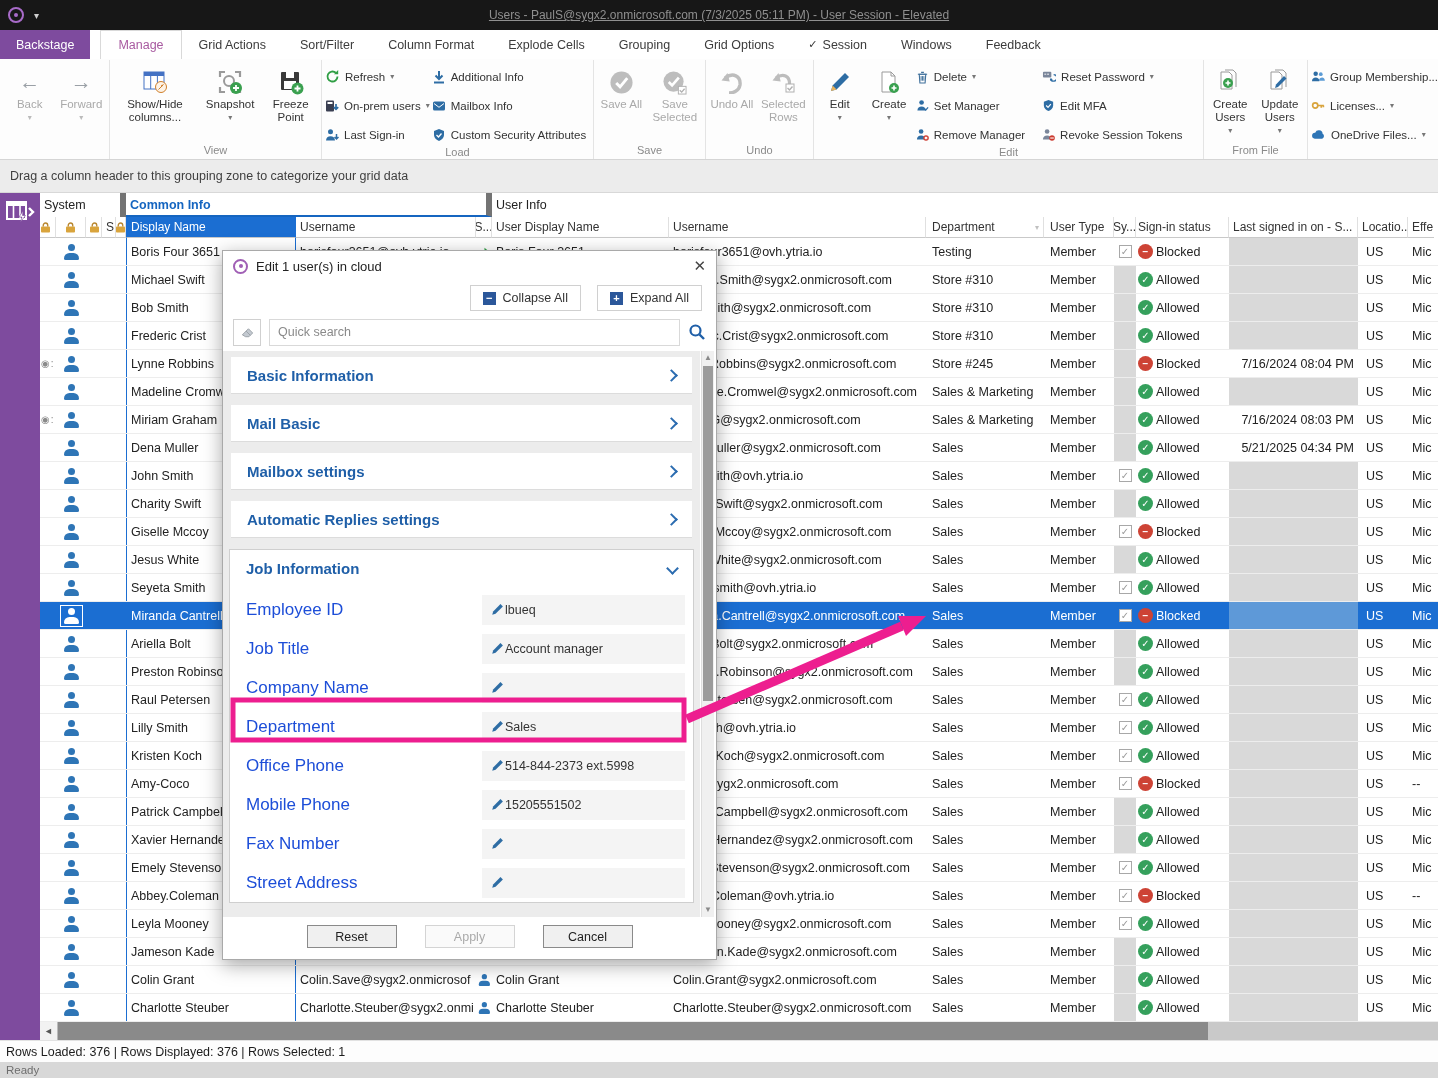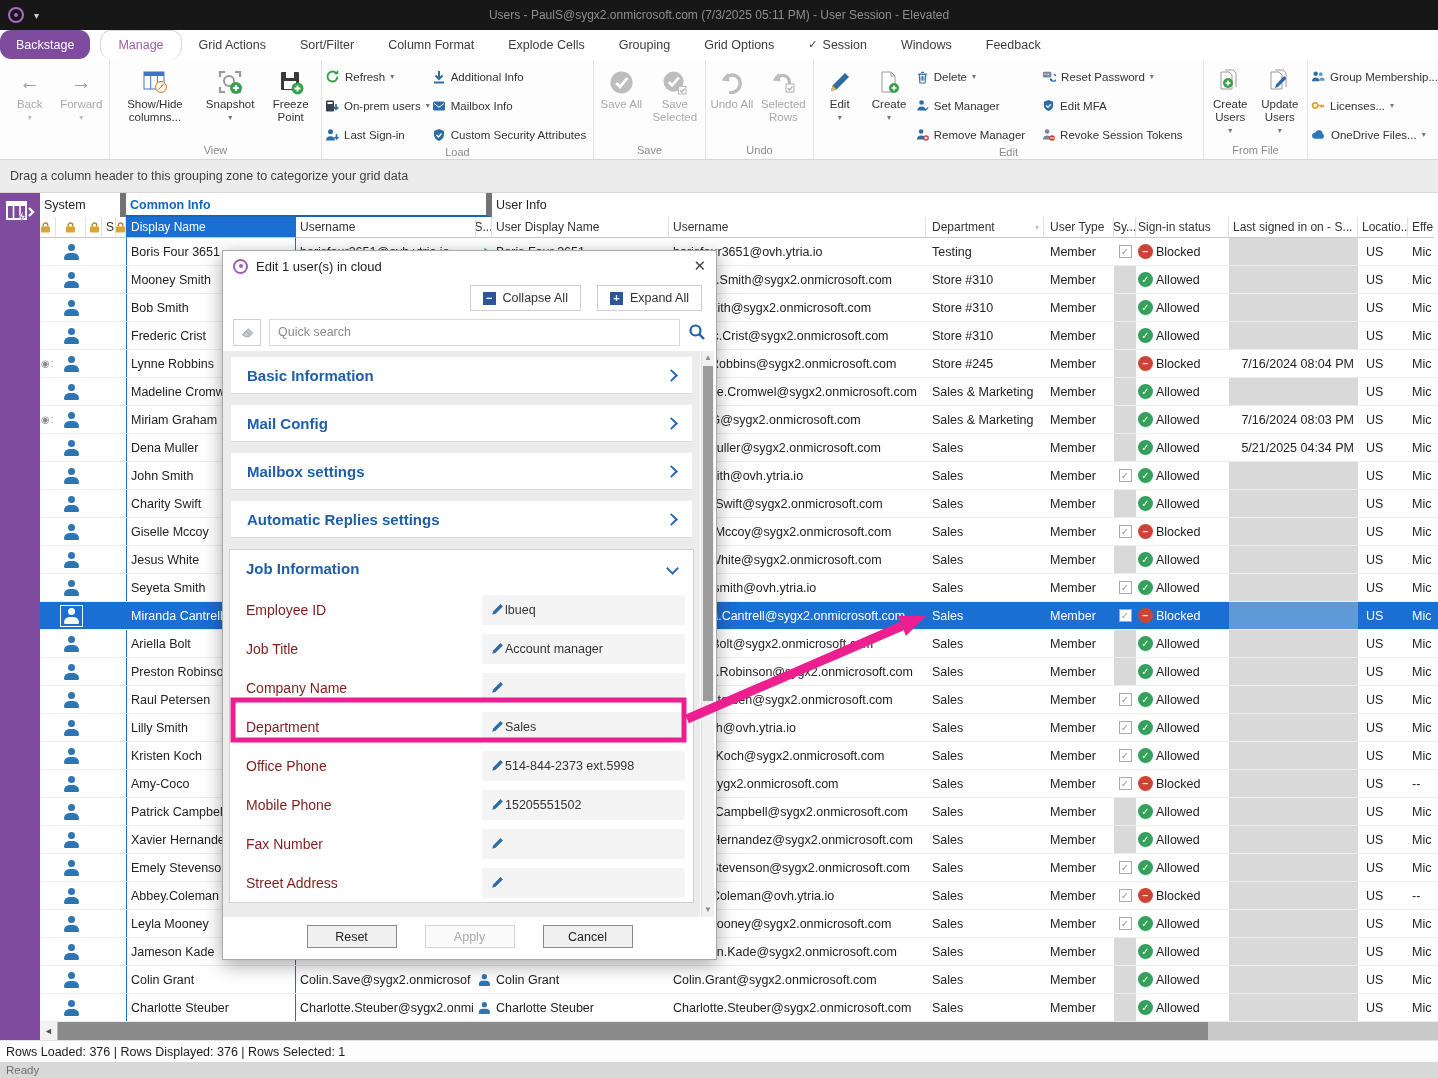--- a/index.html
+++ b/index.html
@@ -4,25 +4,25 @@
 <style>
   * { box-sizing: border-box; margin:0; padding:0; }
   html,body { width:1438px; height:1078px; overflow:hidden; }
   body { font-family:"Liberation Sans","DejaVu Sans",sans-serif; font-size:12px; color:#222; background:#fff; position:relative; }
 
   
   .titlebar{height:30px;background:#171717;position:relative;display:flex;align-items:center;padding-left:8px;}
   .applogo{width:16px;height:16px;border:2px solid #a86bc9;border-radius:50%;position:relative;background:#171717;}
   .applogo::after{content:"";position:absolute;left:4px;top:4px;width:4px;height:4px;background:#a86bc9;border-radius:50%;}
   .titlecaret{color:#cfcfcf;font-size:10px;margin-left:10px;}
-  .titletext{position:absolute;left:0;right:0;text-align:center;color:#8f8f8f;font-size:12px;pointer-events:none;}
+  .titletext{position:absolute;left:0;right:0;text-align:center;color:#8f8f8f;font-size:12px;pointer-events:none;text-decoration:underline;}
 
   
   .tabbar{height:29px;background:#fff;display:flex;align-items:stretch;}
-  .tab{display:flex;align-items:center;padding:0 17px;font-size:12.5px;color:#3c3c3c;cursor:default;border-radius:11px;}
+  .tab{display:flex;align-items:center;padding:0 17px;font-size:12.5px;color:#3c3c3c;cursor:default;}
   .tab.backstage{background:#7e4b9e;color:#fff;padding:0 16px;}
   .tab.active{color:#a85aa0;border:1px solid #d9d9d9;border-bottom:none;background:#fff;margin-left:10px;}
   .tab .chk{margin-right:5px;font-size:11px;color:#333;}
 
   
   .ribbon{height:101px;background:#fdfdfd;border-bottom:1px solid #d5d5d5;display:flex;padding:1px 2px 0 2px;}
   .rg{flex:none;display:flex;flex-direction:column;border-right:1px solid #e4e4e4;padding:2px 3px 0 3px;}
   .rg-body{flex:1;display:flex;align-items:stretch;gap:2px;}
   .rg-label{height:16px;text-align:center;color:#8a8a8a;font-size:11px;line-height:14px;}
   .rbig{width:58px;display:flex;flex-direction:column;align-items:center;text-align:center;padding-top:6px;gap:2px;font-size:11.5px;color:#333;line-height:1.15;cursor:default;}
@@ -104,21 +104,21 @@
   .qsearch::placeholder{color:#8a8a8a;}
   .dlg-content{position:absolute;top:100px;left:0;right:16px;bottom:42px;background:#ececec;padding:6px 8px 0 8px;overflow:hidden;}
   .dsec{height:36px;background:#fff;display:flex;align-items:center;padding:0 16px;margin-bottom:12px;box-shadow:0 1px 0 #dcdcdc;}
   .dsec-t{color:#1f5fa8;font-weight:bold;font-size:15px;}
   .chev{margin-left:auto;width:9px;height:9px;border-right:2px solid #2b6cb0;border-bottom:2px solid #2b6cb0;transform:rotate(-45deg);}
   .chev.down{transform:rotate(45deg);}
   .dsec-open{background:#fff;border:1px solid #cfcfcf;margin:0 -2px;}
   .dsec-open .dsec{margin-bottom:2px;box-shadow:none;}
   .dfields{background:#fff;padding:2px 0 0 0;}
   .frow{height:39px;display:flex;align-items:center;padding:0 8px 0 8px;}
-  .flabel{width:244px;font-size:14px;color:#7f1d1d;flex:none;padding-left:8px;}
+  .flabel{width:244px;font-size:17px;color:#1d4ed8;flex:none;padding-left:8px;}
   .fbox{flex:1;height:30px;background:#f4f4f4;display:flex;align-items:center;padding:0 8px;}
   .fpencil svg{width:15px;height:15px;display:block;}
   .fval{font-size:12.5px;color:#333;}
   .dscroll{position:absolute;top:100px;right:2px;bottom:42px;width:13px;background:#f0f0f0;border-left:1px solid #ddd;}
   .dscroll .up,.dscroll .dn{position:absolute;left:0;right:0;height:14px;color:#8a8a8a;font-size:8px;text-align:center;line-height:14px;}
   .dscroll .up{top:0;} .dscroll .dn{bottom:0;}
   .dscroll .thumb{position:absolute;left:1px;right:1px;top:15px;height:335px;background:#9b9b9b;}
   .dlg-footer{position:absolute;bottom:8px;left:0;right:0;height:26px;display:flex;justify-content:center;gap:28px;background:#fff;}
   .fbtn{width:90px;height:23px;border:1px solid #8a8a8a;background:#f0f0f0;font-size:12.5px;color:#222;display:flex;align-items:center;justify-content:center;cursor:default;}
   .fbtn.disabled{border-color:#d4d4d4;color:#aaa;background:#fafafa;}
@@ -563,21 +563,21 @@
           <div class="cell c-effe">Mic</div>
         </div>
         <div class="grow">
           <div class="cell c-sys1"></div>
           <div class="cell c-sys2">
             <span class="person"></span>
           </div>
           <div class="cell c-sys3"></div>
           <div class="cell c-sys4"></div>
           <div class="cell c-sys5"></div>
-          <div class="cell c-dname">Mooney Smith</div>
+          <div class="cell c-dname">Michael Swift</div>
           <div class="cell c-uname"></div>
           <div class="cell c-scol"></div>
           <div class="cell c-udname"></div>
           <div class="cell c-uname2">Michael.Smith@sygx2.onmicrosoft.com</div>
           <div class="cell c-dept">Store #310</div>
           <div class="cell c-utype">Member</div>
           <div class="cell c-sy shaded"></div>
           <div class="cell c-status">
             <span class="st-ic ok">✓</span>
             <span>Allowed</span>
@@ -1285,21 +1285,21 @@
         <path d="M11.5 11.5l4.5 4.5" stroke="#1f5fa8" stroke-width="2.4"></path>
       </svg>
   </div>
   <div class="dlg-content">
     <div id="dlg-sections">
         <div class="dsec">
           <span class="dsec-t">Basic Information</span>
           <span class="chev"></span>
         </div>
         <div class="dsec">
-          <span class="dsec-t">Mail Config</span>
+          <span class="dsec-t">Mail Basic</span>
           <span class="chev"></span>
         </div>
         <div class="dsec">
           <span class="dsec-t">Mailbox settings</span>
           <span class="chev"></span>
         </div>
         <div class="dsec">
           <span class="dsec-t">Automatic Replies settings</span>
           <span class="chev"></span>
         </div>

